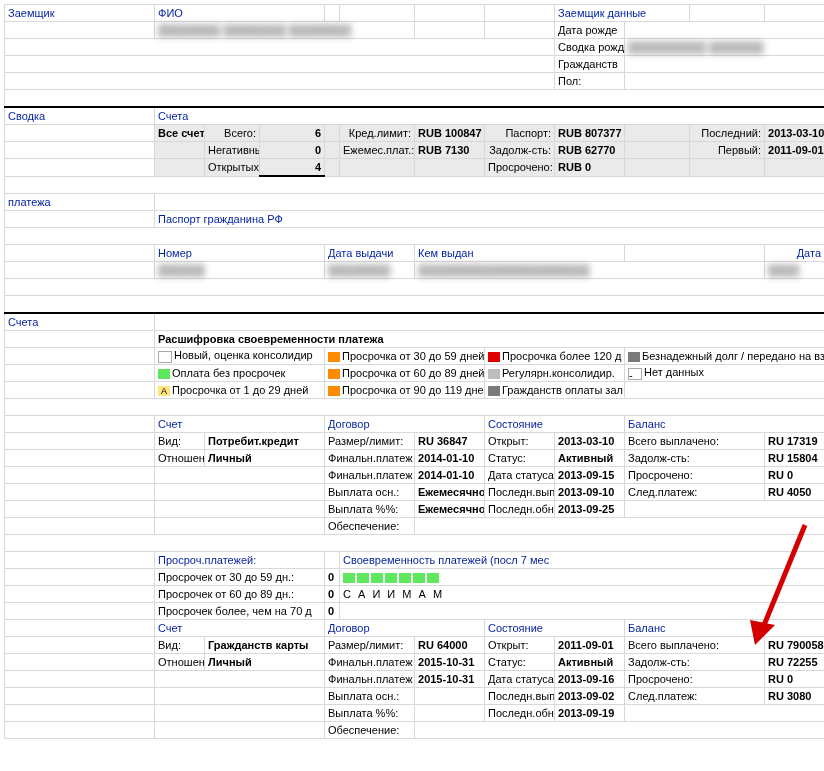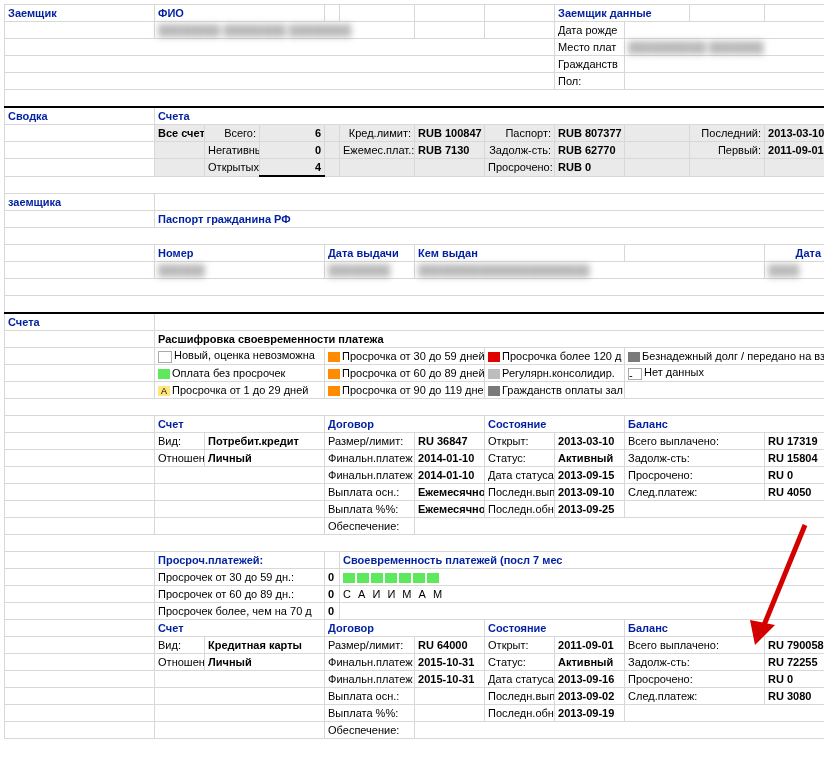--- a/index.html
+++ b/index.html
@@ -17,21 +17,21 @@
     table-layout: fixed;
   }
   table.grid td, table.grid th {
     border: 1px solid #d8d8d8;
     padding: 1px 3px;
     height: 14px;
     vertical-align: middle;
     overflow: hidden;
     white-space: nowrap;
   }
-  .header-bold { color: #001fa1; font-weight: bold; }
+  .header-bold { color: #001fa1; font-weight: normal; }
   .sub-bold { font-weight: bold; margin-top: 12px; }
   .right { text-align: right; }
   .allaccounts-row td { background: #eaeaea; }
   .bal-box { display:inline-block; width:12px; height:10px; vertical-align:middle; margin-right:2px;}
   .bal-green { background:#5ee85e; }
   .bal-orange { background:#ff8c00; }
   .bal-gray { background:#bdbdbd; }
   .bal-darkgray { background:#7a7a7a; }
   .bal-A { background:#ffe57a; color:#000; font-size:9px; text-align:center;}
   .bal-red { background:#e00000; }
@@ -82,21 +82,21 @@
 <tr>
   <td colspan="3"></td>
   <td class="blurred" colspan="5">████████ ████████ ████████</td>
   <td></td>
         <td></td>
   <td>Дата рожде</td>
   <td class="blurred" colspan="3"></td>
 </tr>
 <tr>
   <td colspan="10"></td>
-  <td>Место плат</td>
+  <td>Сводка рожд</td>
   <td class="blurred" colspan="3">██████████ ███████</td>
 </tr>
 <tr>
   <td colspan="10"></td>
   <td>Гражданств</td>
   <td colspan="3"></td>
 </tr>
 <tr>
   <td colspan="10"></td>
   <td>Пол:</td>
@@ -150,21 +150,21 @@
   <td class="sub-bold">RUB 0</td>
   <td></td>
         <td></td>
         <td></td>
 </tr>
 <tr>
         <td colspan="14"></td>
       </tr>
 
 <tr>
-  <td class="header-bold" colspan="3">заемщика</td>
+  <td class="header-bold" colspan="3">платежа</td>
   <td colspan="11"></td>
 </tr>
 <tr>
   <td colspan="3"></td>
   <td class="header-bold" colspan="11">Паспорт гражданина РФ</td>
 </tr>
 <tr>
         <td colspan="14"></td>
       </tr>
 <tr>
@@ -192,21 +192,21 @@
 <tr>
   <td class="header-bold divider-black" colspan="3">Счета</td>
   <td class="divider-black" colspan="11"></td>
 </tr>
 <tr>
   <td colspan="3"></td>
   <td class="sub-bold" colspan="11">Расшифровка своевременности платежа</td>
 </tr>
 <tr>
   <td colspan="3"></td>
-  <td colspan="3"><span class="bal-box" style="background:#fff;border:1px solid #aaa"></span><span>Новый, оценка невозможна</span></td>
+  <td colspan="3"><span class="bal-box" style="background:#fff;border:1px solid #aaa"></span><span>Новый, оценка консолидир</span></td>
   <td colspan="3"><span class="bal-box bal-orange"></span><span>Просрочка от 30 до 59 дней</span></td>
   <td colspan="2"><span class="bal-box bal-red"></span><span>Просрочка более 120 д</span></td>
   <td colspan="3"><span class="bal-box bal-darkgray"></span><span>Безнадежный долг / передано на взы</span></td>
 </tr>
 <tr>
   <td colspan="3"></td>
   <td colspan="3"><span class="bal-box bal-green"></span><span>Оплата без просрочек</span></td>
   <td colspan="3"><span class="bal-box bal-orange"></span><span>Просрочка от 60 до 89 дней</span></td>
   <td colspan="2"><span class="bal-box bal-gray"></span><span>Регулярн.консолидир.</span></td>
   <td colspan="3"><span class="bal-box" style="background:#fff;border:1px solid #aaa">-</span><span>Нет данных</span></td>
@@ -317,21 +317,21 @@
 <tr>
   <td colspan="3"></td>
   <td class="header-bold" colspan="3">Счет</td>
   <td class="header-bold" colspan="3">Договор</td>
   <td class="header-bold" colspan="2">Состояние</td>
   <td class="header-bold" colspan="3">Баланс</td>
 </tr>
 <tr>
   <td colspan="3"></td>
   <td>Вид:</td>
-  <td class="sub-bold" colspan="2">Кредитная карты</td>
+  <td class="sub-bold" colspan="2">Гражданств карты</td>
   <td colspan="2">Размер/лимит:</td>
   <td class="sub-bold">RU 64000</td>
   <td>Открыт:</td>
   <td class="sub-bold">2011-09-01</td>
   <td colspan="2">Всего выплачено:</td>
   <td class="sub-bold">RU 790058</td>
 </tr>
 <tr>
   <td colspan="3"></td>
   <td>Отношени</td>

